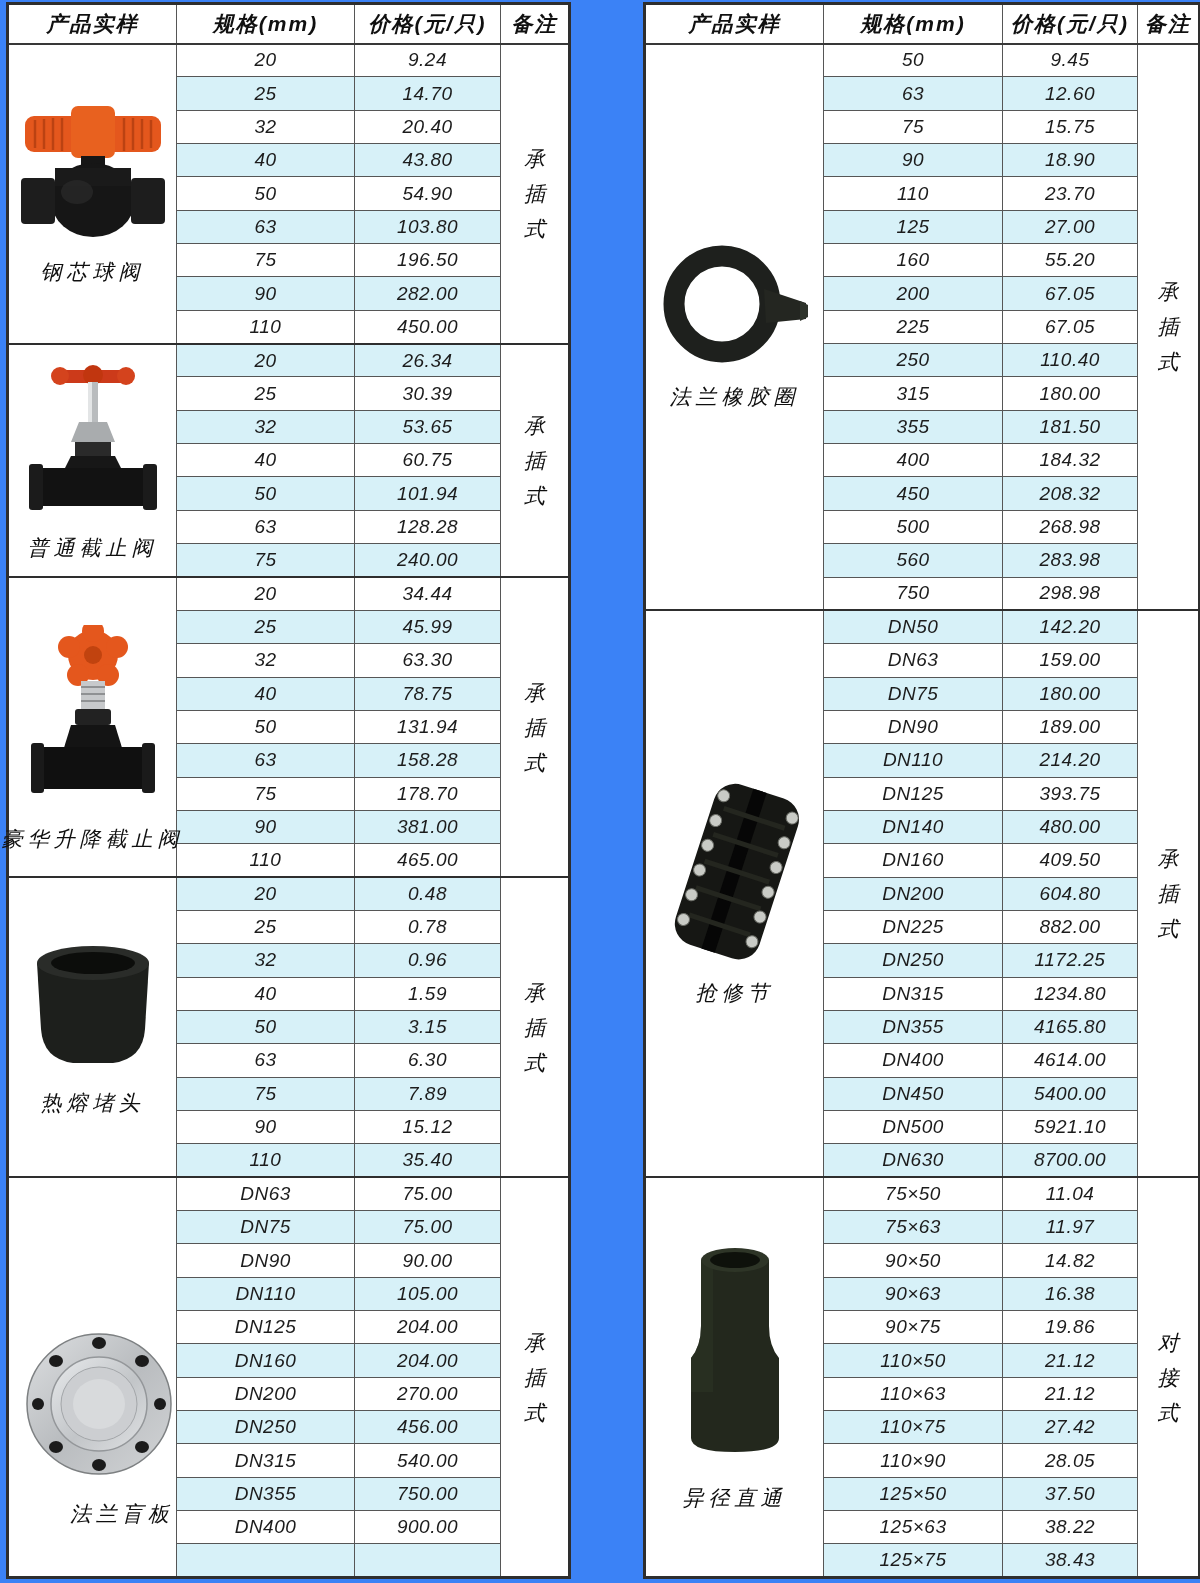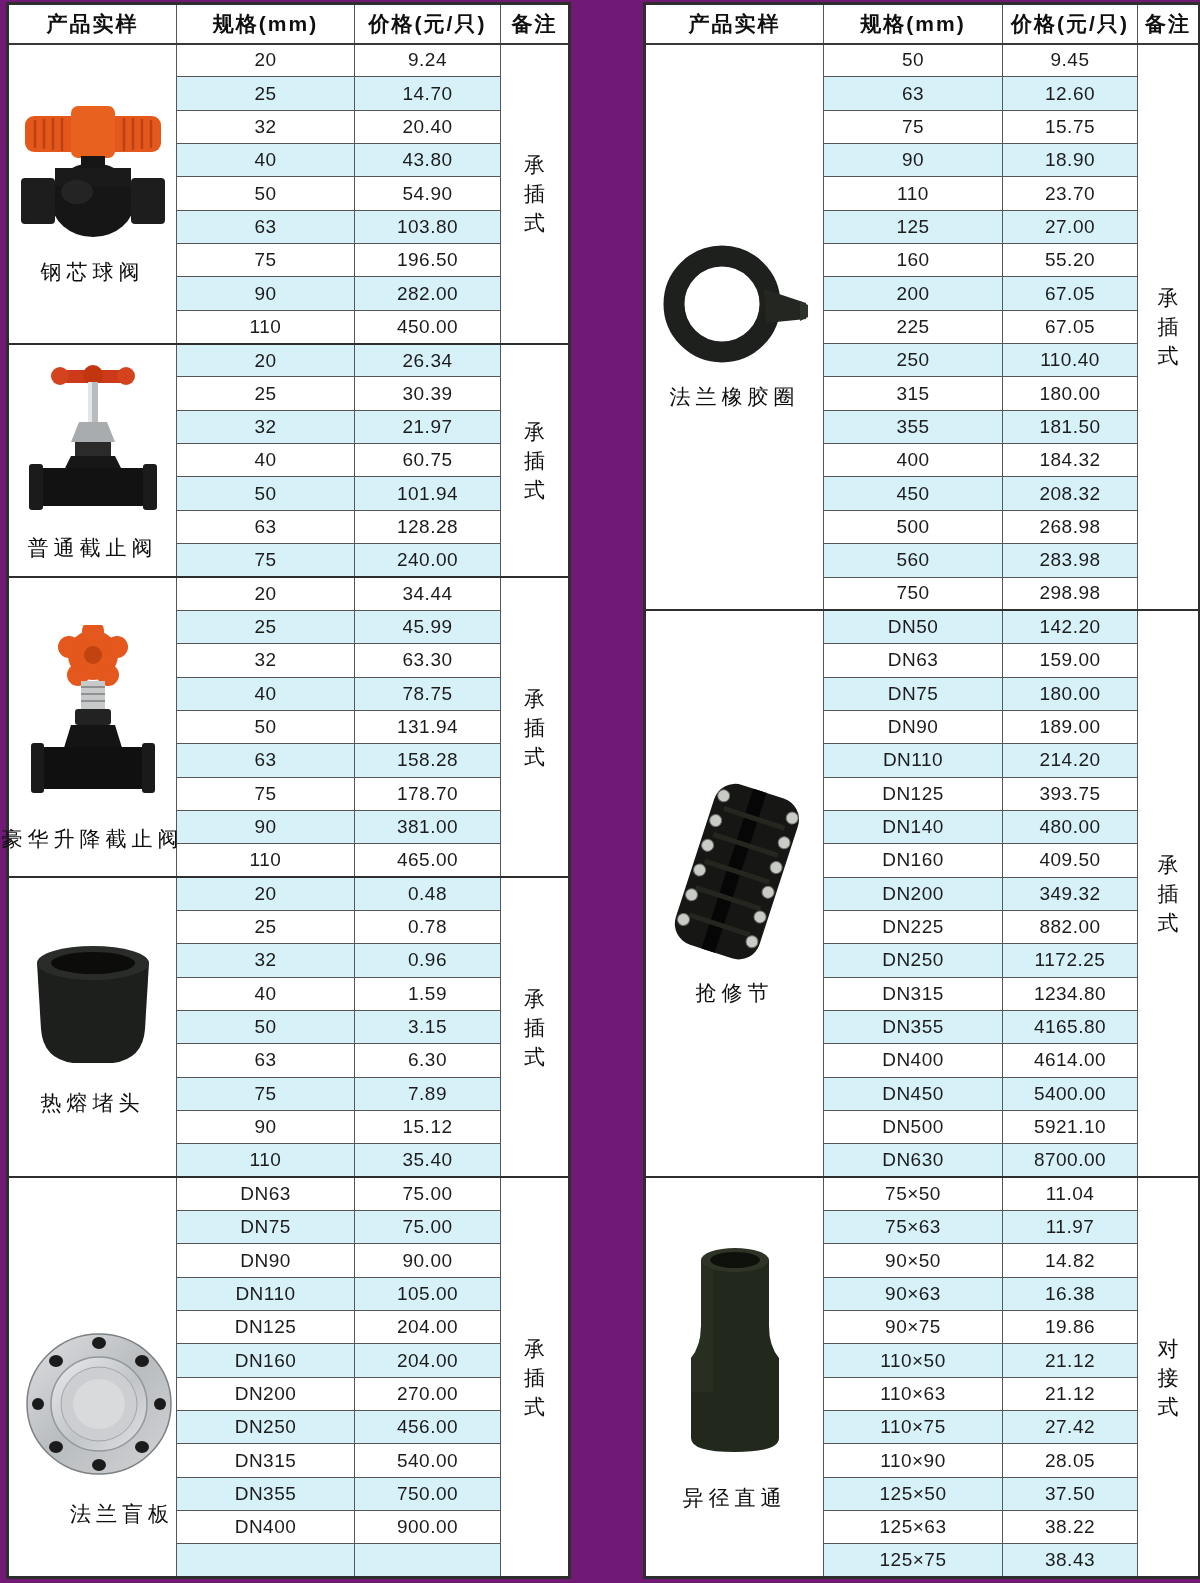--- a/index.html
+++ b/index.html
@@ -4,21 +4,21 @@
 <style>
   * { margin:0; padding:0; box-sizing:border-box; }
   html,body { width:1200px; height:1583px; }
   body {
     position:relative;
     background:#f6f6f2;
     font-family:"Liberation Sans","DejaVu Sans",sans-serif;
     color:#141414;
     overflow:hidden;
   }
-  .page { position:absolute; inset:0; background:#701a75; }
+  .page { position:absolute; inset:0; background:#3b82f6;font-style:italic; }
 
   table.price-table {
     position:absolute;
     border-collapse:collapse;
     table-layout:fixed;
     background:#ffffff;
     border:3px solid #2e2e2e;
   }
   #table-left  { left:6px;  top:2px; width:562px; height:1577px; }
   #table-right { left:643px; top:2px; width:555px; height:1577px; }
@@ -67,21 +67,21 @@
 
   td.remark-cell {
     vertical-align:middle;
     text-align:center;
     background:#ffffff;
   }
   .remark-text {
     display:inline-block;
     width:24px;
     font-size:21px;
-    line-height:29px;
+    line-height:35px;
     color:#0f0f0f;
     word-break:break-all;
     text-align:center;
   }
 </style>
 </head>
 <body>
 
 <div class="page">
 
@@ -186,21 +186,21 @@
           <td class="spec-cell">20</td>
           <td class="price-cell">26.34</td>
           <td class="remark-cell" rowspan="7"><span class="remark-text">承插式</span></td>
         </tr>
         <tr>
           <td class="spec-cell">25</td>
           <td class="price-cell">30.39</td>
         </tr>
         <tr class="stripe">
           <td class="spec-cell">32</td>
-          <td class="price-cell">21.97</td>
+          <td class="price-cell">53.65</td>
         </tr>
         <tr>
           <td class="spec-cell">40</td>
           <td class="price-cell">60.75</td>
         </tr>
         <tr class="stripe">
           <td class="spec-cell">50</td>
           <td class="price-cell">101.94</td>
         </tr>
         <tr>
@@ -562,21 +562,21 @@
         <tr class="stripe">
           <td class="spec-cell">DN140</td>
           <td class="price-cell">480.00</td>
         </tr>
         <tr>
           <td class="spec-cell">DN160</td>
           <td class="price-cell">409.50</td>
         </tr>
         <tr class="stripe">
           <td class="spec-cell">DN200</td>
-          <td class="price-cell">349.32</td>
+          <td class="price-cell">604.80</td>
         </tr>
         <tr>
           <td class="spec-cell">DN225</td>
           <td class="price-cell">882.00</td>
         </tr>
         <tr class="stripe">
           <td class="spec-cell">DN250</td>
           <td class="price-cell">1172.25</td>
         </tr>
         <tr>

